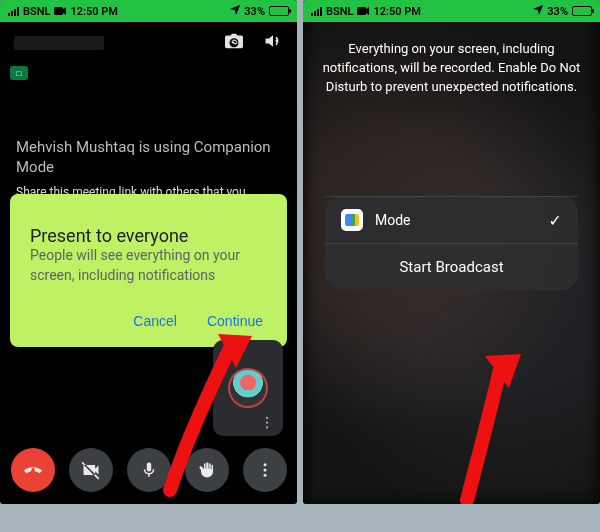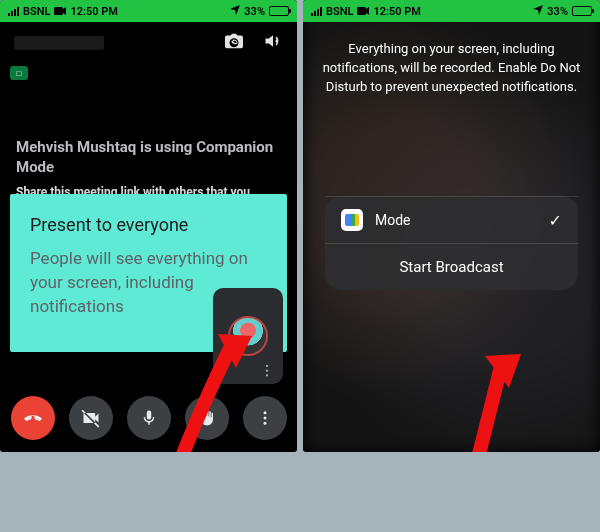--- a/index.html
+++ b/index.html
@@ -7,21 +7,21 @@
     width: 600px;
     height: 532px;
     background: #a6b3bb;
     display: flex;
     gap: 6px;
     font-family: -apple-system, BlinkMacSystemFont, "Segoe UI", Roboto, sans-serif;
     overflow: hidden;
   }
   .phone {
     width: 297px;
-    height: 452px;
+    height: 504px;
     background: #000;
     position: relative;
     border-radius: 3px;
     overflow: hidden;
   }
   
   .statusbar {
     height: 22px;
     background: #22c243;
     display: flex;
@@ -54,32 +54,32 @@
     width: 90px; height: 14px; background: #1a1a1a; border-radius: 2px;
   }
   .top-icons{display:flex;gap:18px;align-items:center;}
   .ico-svg{fill:#e2e2e2;}
   .green-badge{
     width:18px;height:14px;background:#0a7a3f;border-radius:3px;
     margin:4px 0 0 10px;display:flex;align-items:center;justify-content:center;
     font-size:8px;color:#fff;
   }
   .info-block{
-    position:absolute;left:16px;top:138px;width:260px;color:#b9bdc1;font-weight:bold;
+    position:absolute;left:16px;top:138px;width:260px;color:#b9bdc1;
   }
   .info-title{font-size:15px;line-height:1.3;}
   .info-sub{font-size:12px;color:#ffffff;margin-top:8px;}
   
   .dialog{
     position:absolute;left:10px;top:194px;width:277px;
-    background:#5eead4;border-radius:2px;padding:20px 20px 12px;
+    background:#bef264;border-radius:8px;padding:31px 20px 12px;
     box-shadow:0 6px 30px rgba(0,0,0,.6);
   }
   .dialog h2{font-size:18px;font-weight:400;color:#202124;}
-  .dialog p{font-size:17px;color:#5f6368;margin-top:12px;line-height:1.4;}
+  .dialog p{font-size:14px;color:#5f6368;line-height:1.4;}
   .dialog-actions{display:flex;justify-content:flex-end;gap:22px;margin-top:22px;}
   .dialog-actions button{
     background:none;border:none;color:#1a73e8;font-size:14px;font-weight:500;
     cursor:pointer;padding:6px 4px;
   }
   
   .tile{
     position:absolute;right:14px;bottom:68px;width:70px;height:96px;
     background:#2a2c30;border-radius:10px;display:flex;align-items:center;
     justify-content:center;
@@ -202,20 +202,22 @@
 
   <div class="info-block">
     <div class="info-title">Mehvish Mushtaq is using Companion Mode</div>
     <div class="info-sub">Share this meeting link with others that you</div>
   </div>
 
   <div class="dialog">
     <h2>Present to everyone</h2>
     <p>People will see everything on your screen, including notifications</p>
     <div class="dialog-actions">
+      <button>Cancel</button>
+      <button>Continue</button>
     </div>
   </div>
 
   <div class="tile">
     <div class="avatar"></div>
     <div class="tile-more">⋮</div>
   </div>
 
   <div class="controls">
     <div class="ctl end">

